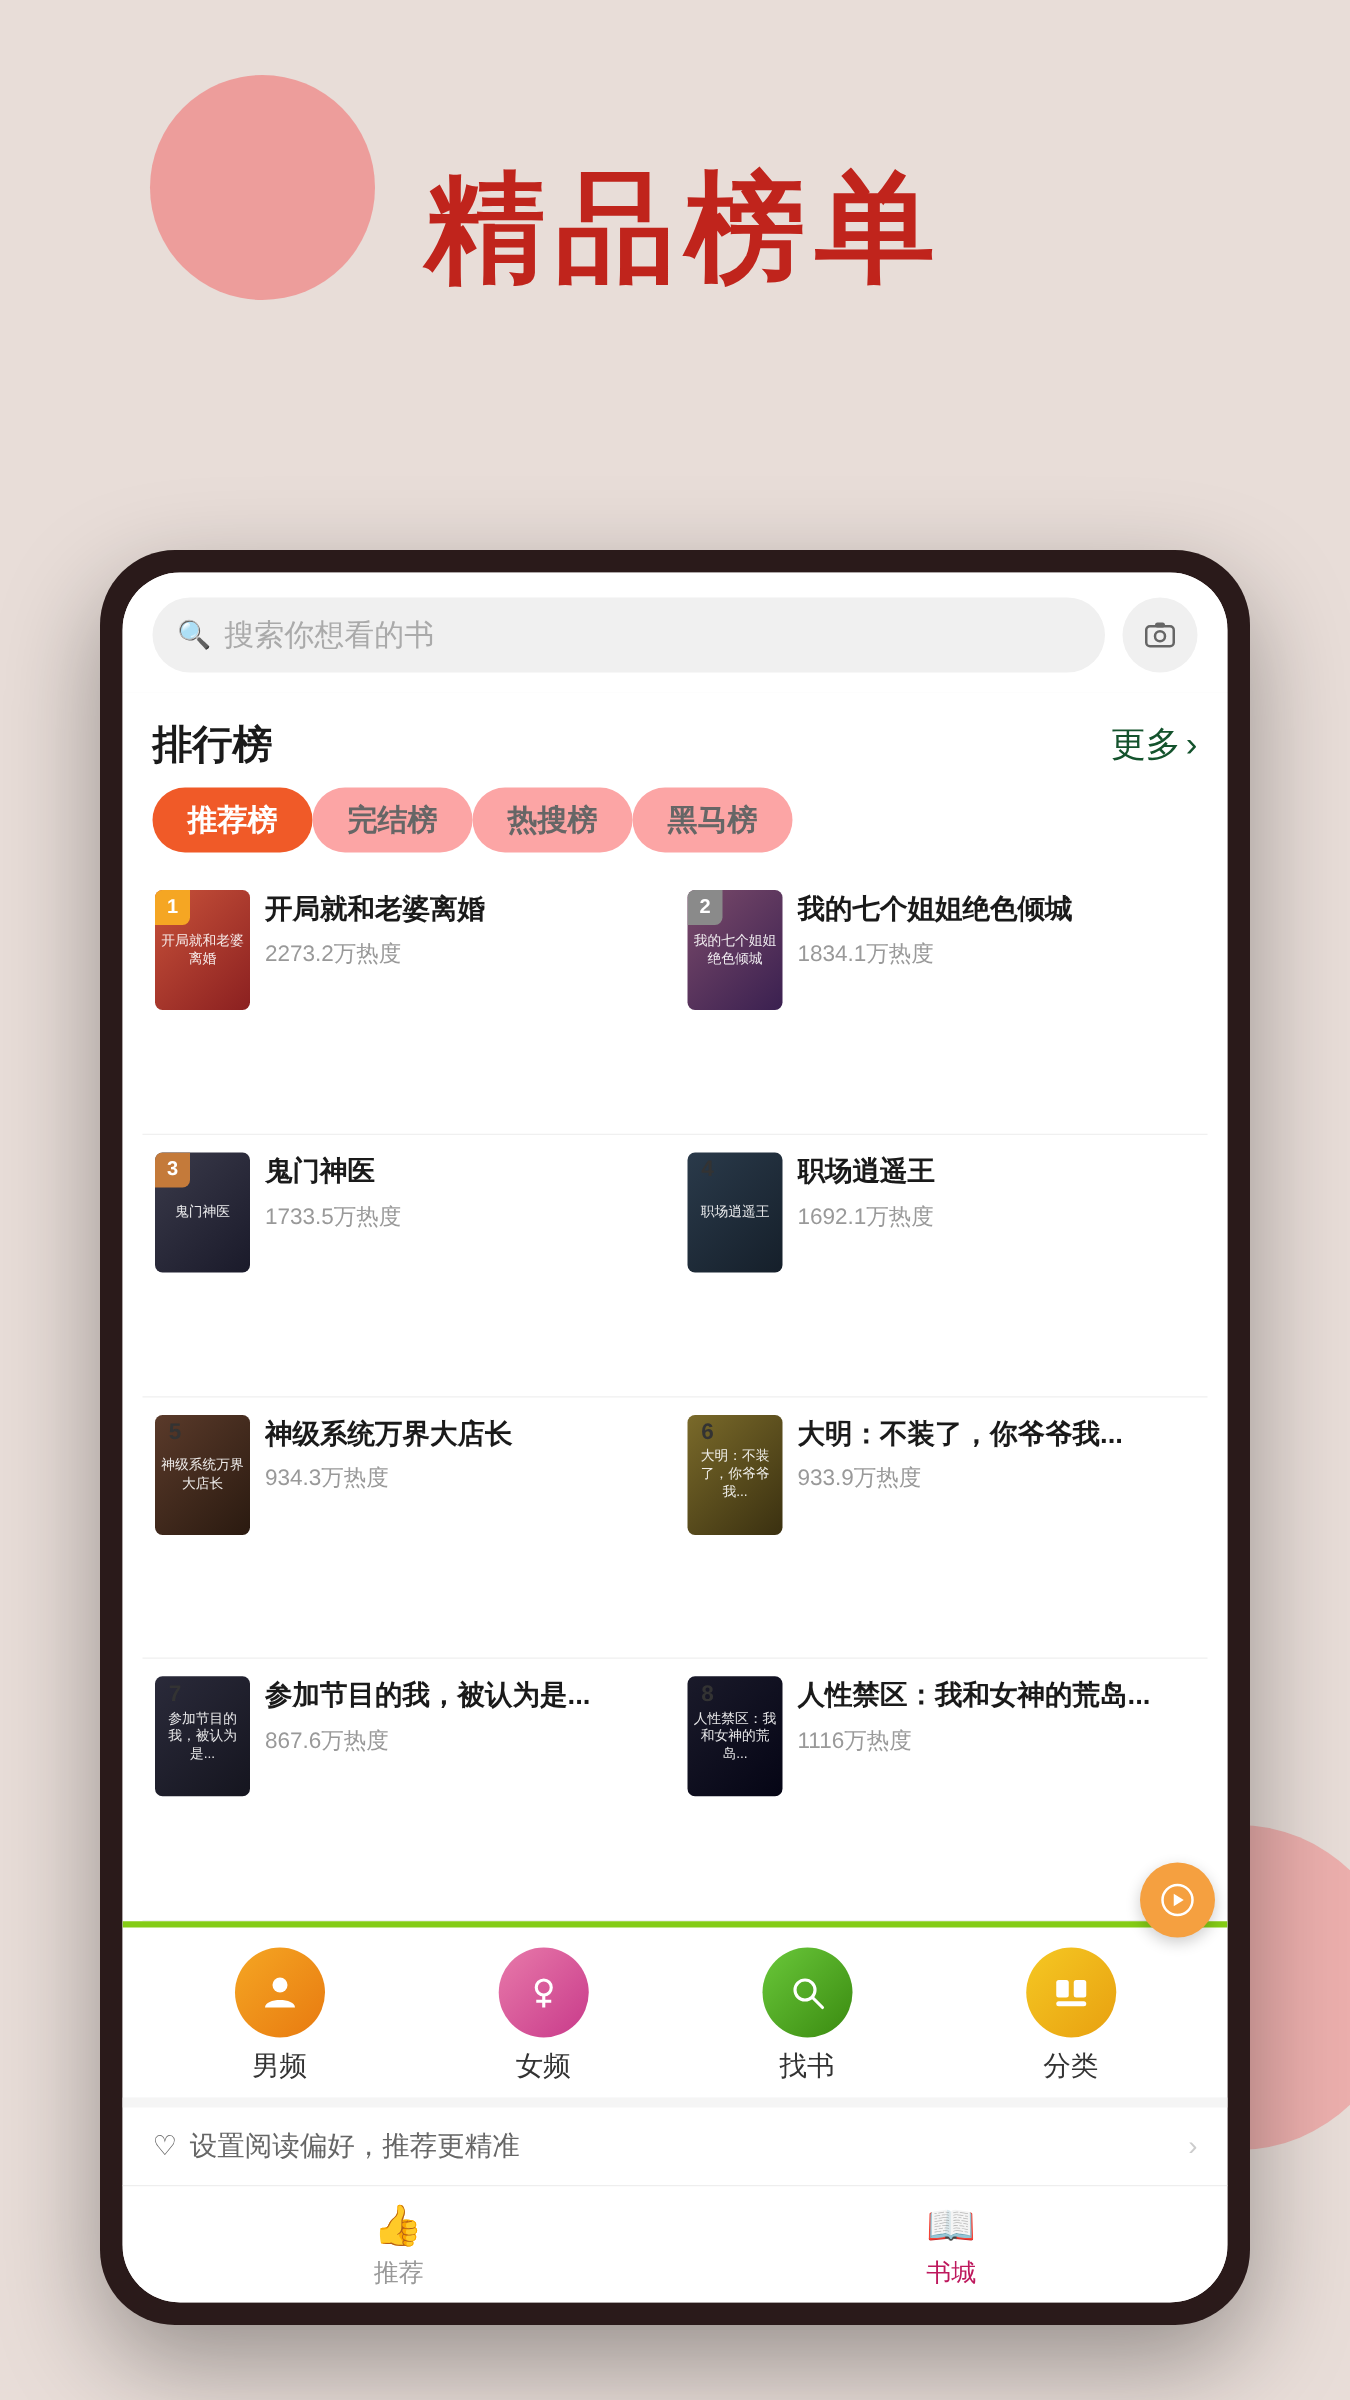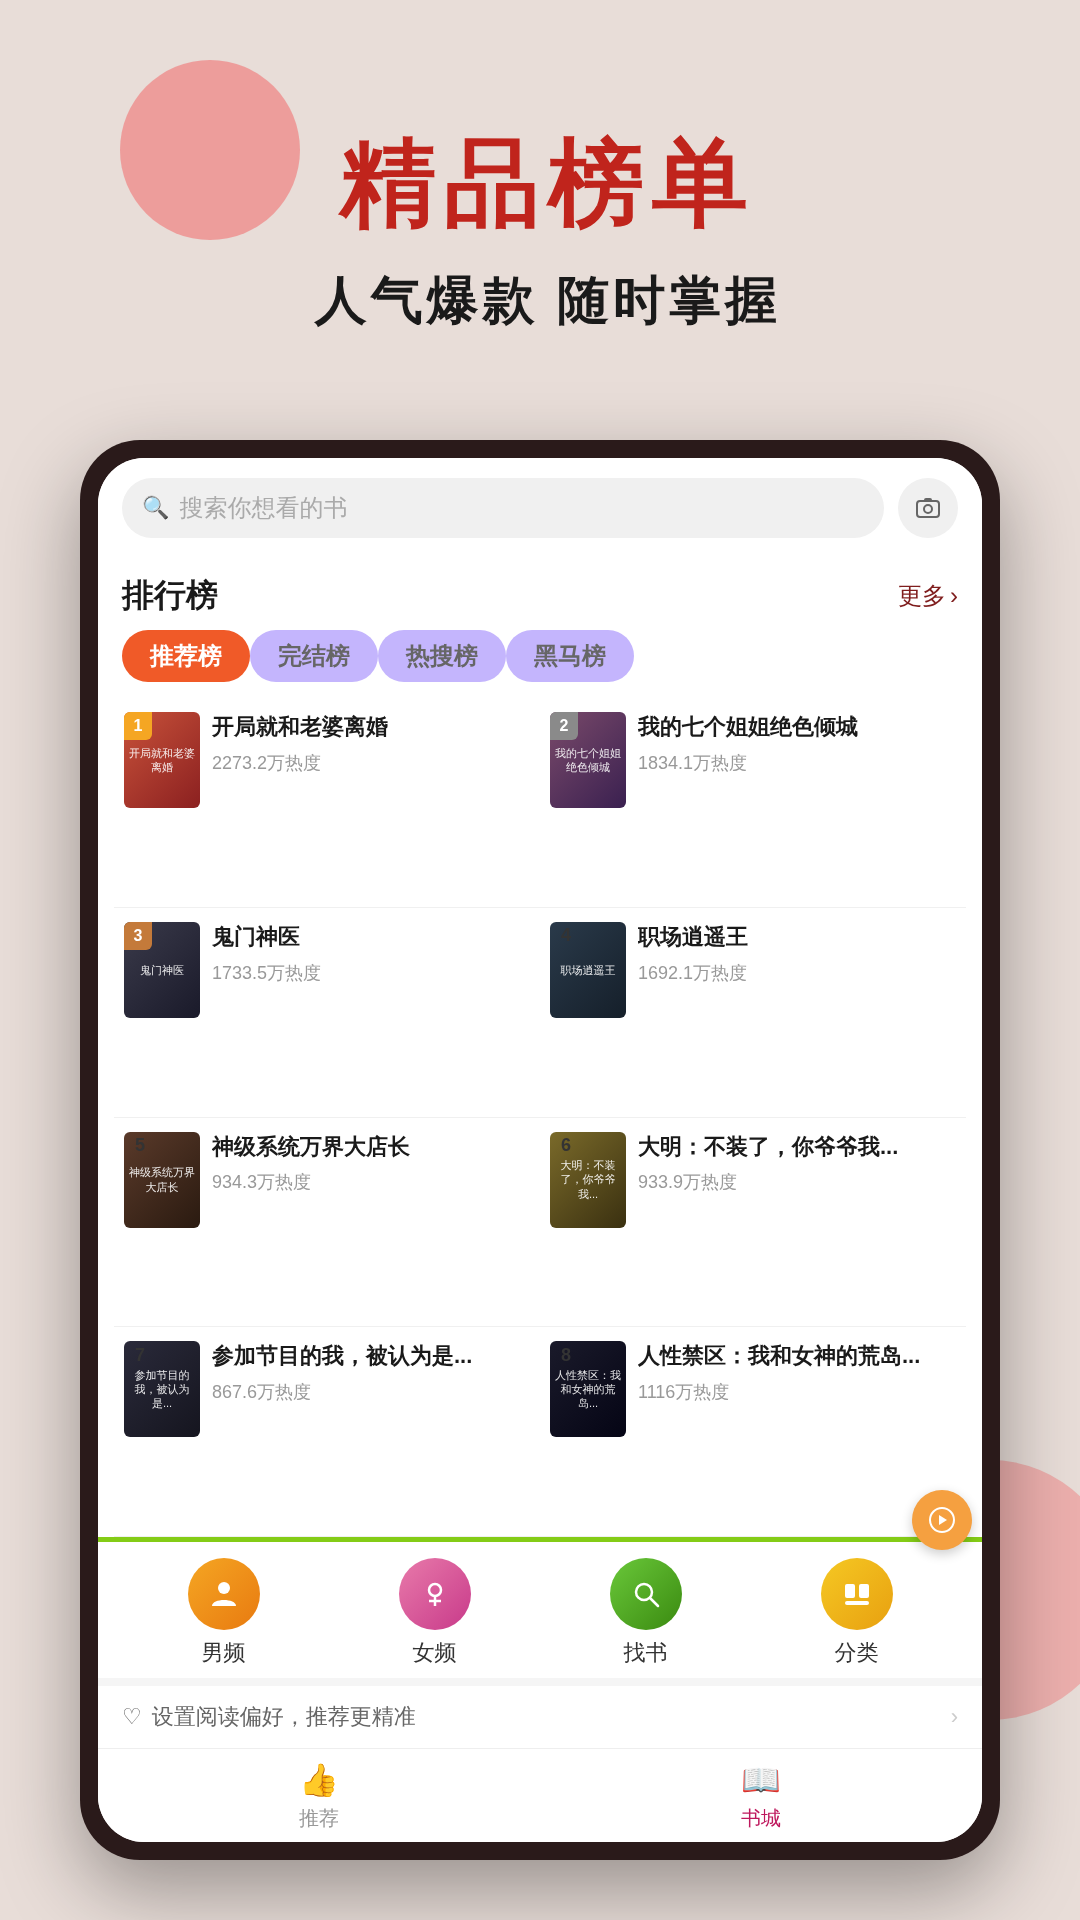--- a/index.html
+++ b/index.html
@@ -126,40 +126,40 @@
       align-items: center;
       justify-content: space-between;
       padding: 20px 24px 12px;
     }
     .rankings-title {
       font-size: 32px;
       font-weight: 700;
       color: #1a1a1a;
     }
     .rankings-more {
-      font-size: 24px;
-      color: #7f1d1d;
+      font-size: 28px;
+      color: #14532d;
       display: flex;
       align-items: center;
       gap: 4px;
     }
 
     
     .tabs-row {
       display: flex;
       padding: 0 24px 16px;
       gap: 0;
     }
     .tab-item {
       padding: 10px 28px;
       border-radius: 30px;
       font-size: 24px;
       font-weight: 600;
       color: #666;
-      background: #c4b5fd;
+      background: #fca5a5;
     }
     .tab-item.active {
       background: #f05a28;
       color: white;
     }
 
     
     .books-grid {
       display: grid;
       grid-template-columns: 1fr 1fr;
@@ -353,21 +353,20 @@
     }
   </style>
 </head>
 <body>
 
 <div class="bg-circle-top"></div>
 <div class="bg-circle-bottom"></div>
 
 <div class="hero-section">
   <div class="hero-title">精品榜单</div>
-  <div class="hero-subtitle">人气爆款  随时掌握</div>
 </div>
 
 <div class="phone-mockup">
   <div class="phone-screen">
 
     <div class="search-area">
       <div class="search-bar">
         <span class="search-icon-wrap">🔍</span>
         <span class="search-placeholder">搜索你想看的书</span>
       </div>

